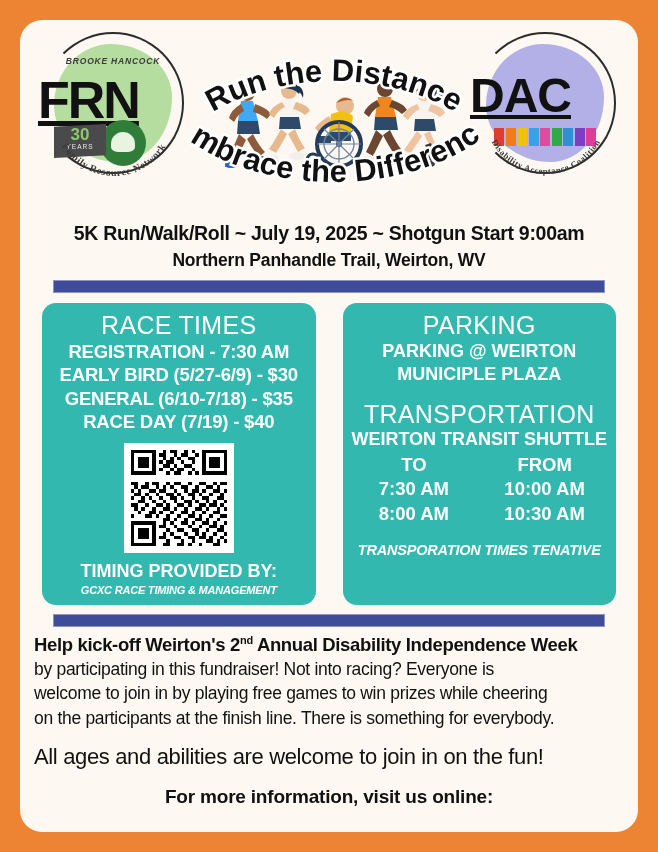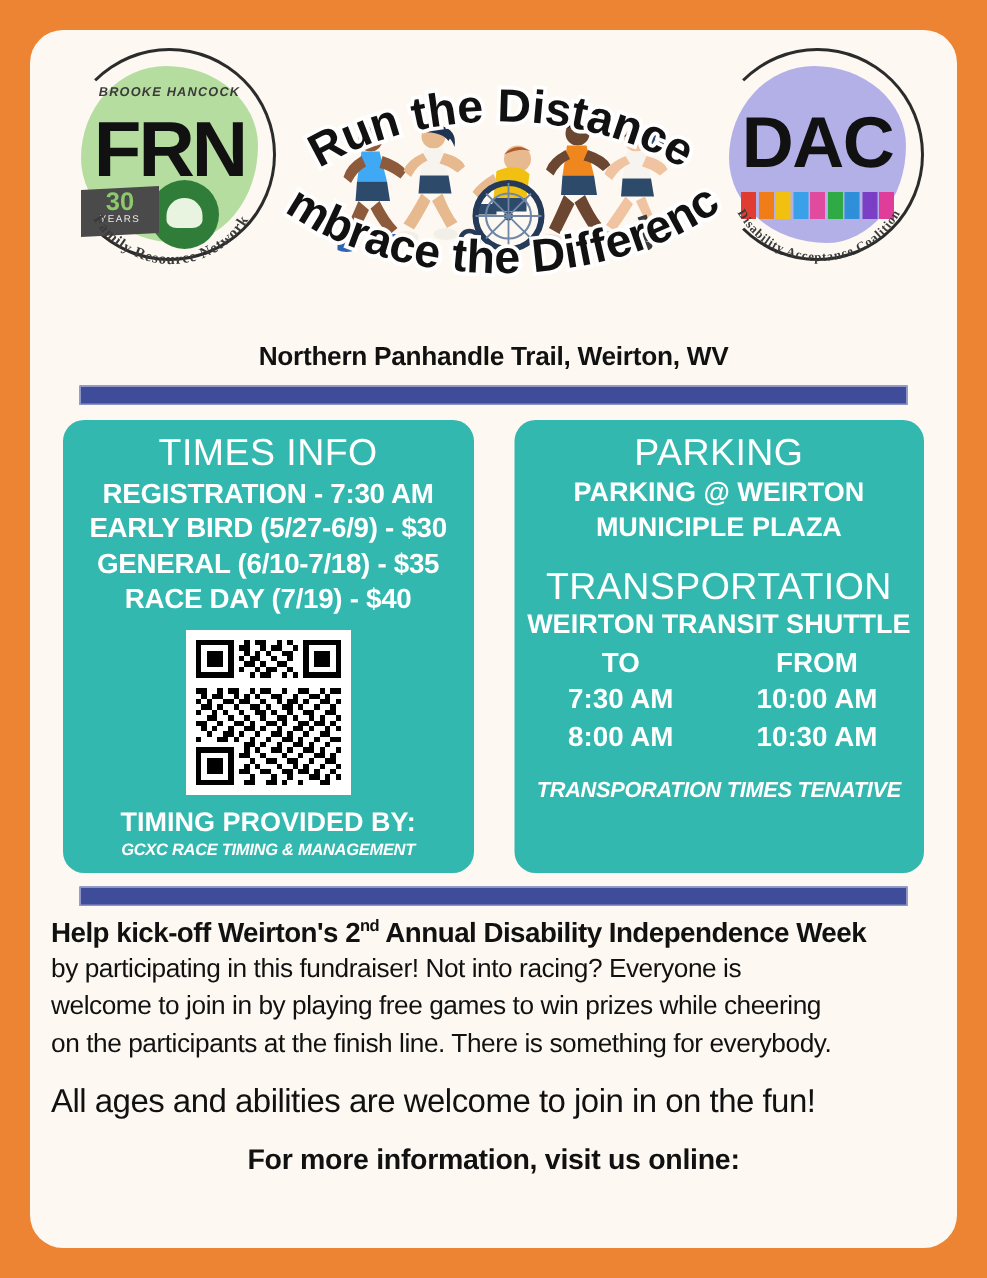--- a/index.html
+++ b/index.html
@@ -32,22 +32,22 @@
     box-sizing:border-box;
   }
   .blob{
     position:absolute;left:16px;top:16px;width:118px;height:118px;
     border-radius:48% 52% 45% 55% / 52% 45% 55% 48%;
   }
   .blob-green{background:#b6dda0;}
   .blob-purple{background:#b3b0e8;}
 
   .logo-main{
-    position:absolute;left:0;width:150px;text-align:center;
-    font-weight:bold;color:#111;letter-spacing:-2px;line-height:1;
+    position:absolute;left:0;width:150px;text-align:left;
+    font-weight:bold;color:#111;letter-spacing:-2px;line-height:1;text-decoration:underline;
   }
   .frn-main{top:46px;font-size:52px;}
   .dac-main{top:44px;font-size:48px;letter-spacing:-1px;}
 
   .logo-top{
     position:absolute;left:0;top:28px;width:150px;text-align:center;
     font-size:8.5px;font-weight:bold;color:#3a3a3a;letter-spacing:.8px;font-style:italic;
   }
   .logo-curve{
     position:absolute;left:0;top:0;width:150px;height:150px;
@@ -260,29 +260,30 @@
       <path id="arcTop" d="M 176 96 A 180 120 0 0 1 452 96" fill="none"></path>
       <text><textPath href="#arcTop" startOffset="50%" text-anchor="middle">Run the Distance</textPath></text>
     </svg>
     <svg class="arc arc-bottom" viewBox="0 0 618 110">
       <path id="arcBot" d="M 166 10 A 190 118 0 0 0 462 10" fill="none"></path>
       <text><textPath href="#arcBot" startOffset="50%" text-anchor="middle">Embrace the Difference</textPath></text>
     </svg>
   </div>
 
   <div class="event">
+    <div class="event-line1">5K Run/Walk/Roll ~ July 19, 2025 ~ Shotgun Start 9:00am</div>
     <div class="event-line2">Northern Panhandle Trail, Weirton, WV</div>
   </div>
 
   <div class="divider"></div>
 
   <div class="boxes">
 
     <div class="box">
-      <div class="box-title">TIMES INFO</div>
+      <div class="box-title">RACE TIMES</div>
       <div class="box-line">REGISTRATION - 7:30 AM</div>
       <div class="box-line">EARLY BIRD (5/27-6/9) - $30</div>
       <div class="box-line">GENERAL (6/10-7/18) - $35</div>
       <div class="box-line">RACE DAY (7/19) - $40</div>
 
       <div class="qr-wrap">
         <svg class="qr" viewBox="0 0 29 29" shape-rendering="crispEdges">
           <rect width="29" height="29" fill="#fff"></rect>
           <g fill="#000">
             <rect x="1" y="1" width="7" height="7"></rect>

